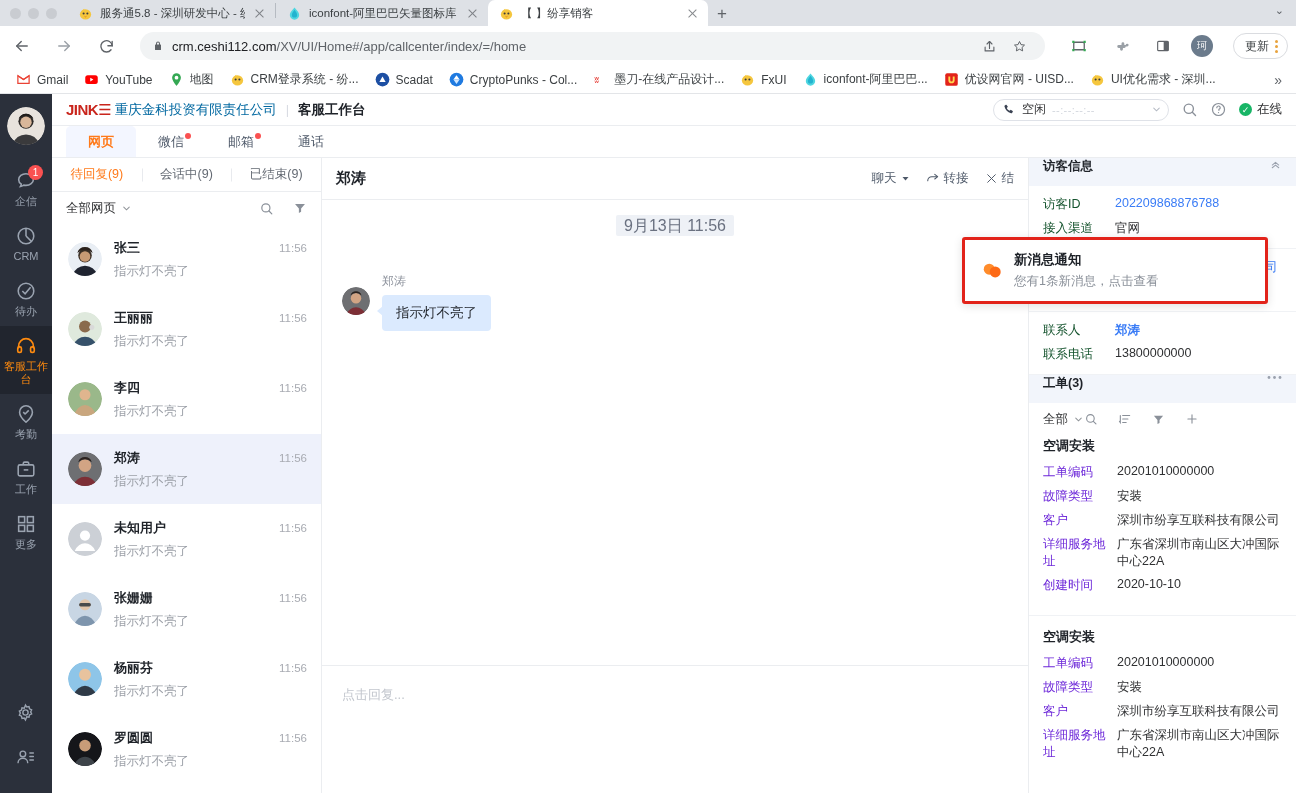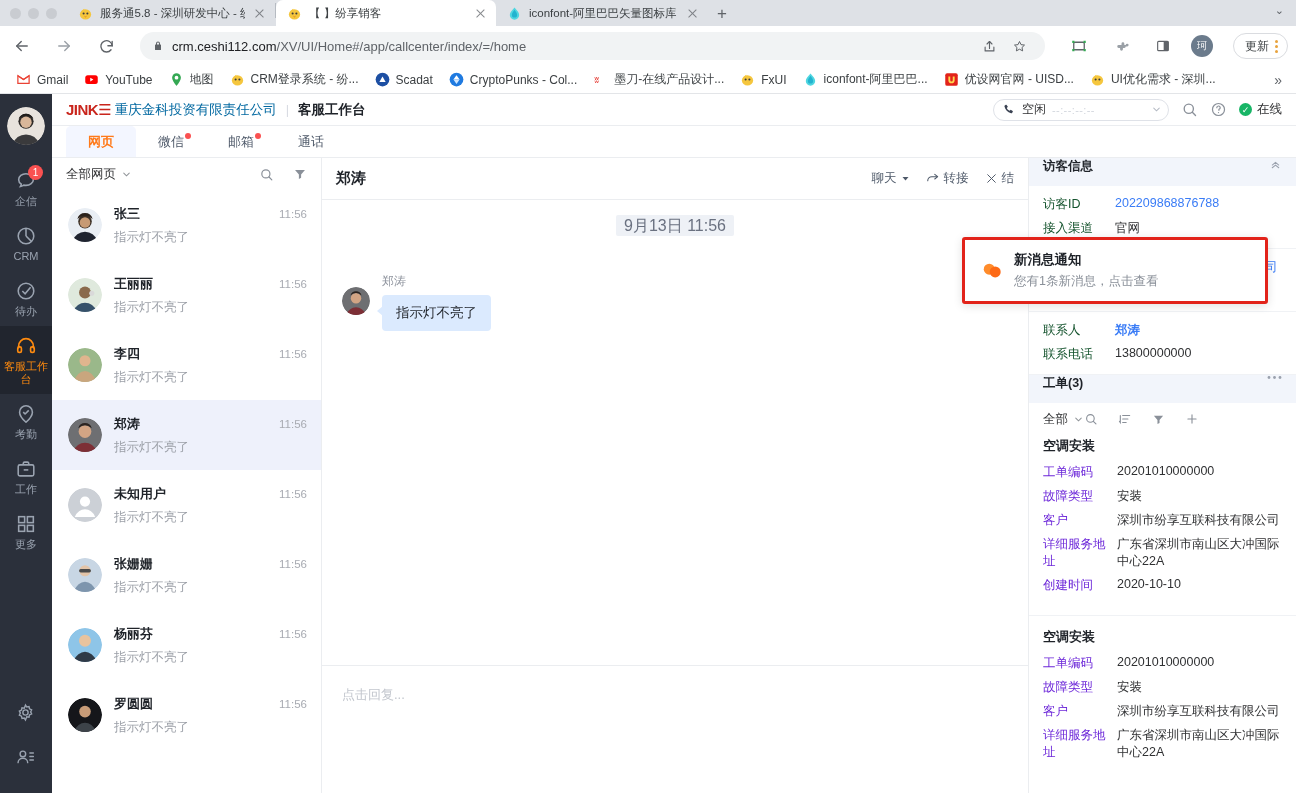--- a/index.html
+++ b/index.html
@@ -293,42 +293,42 @@
             <circle cx="6" cy="8" r="1.1" fill="#3b3b3b"></circle>
             <circle cx="10" cy="8" r="1.1" fill="#3b3b3b"></circle>
             <path d="M7 11 q1 1.2 2 0" stroke="#e07b1c" stroke-width="1" fill="none"></path>
           </svg>
       </span>
       <span class="ttl">服务通5.8 - 深圳研发中心 - 纷享</span>
       <span class="xbtn"></span>
     </div>
     <div class="tab-sep"></div>
 
+    <div class="tab inactive" style="width:212px">
+      <span class="fav">
+        <svg viewBox="0 0 16 16" width="15" height="15">
+            <path d="M8 1.5 C5 5 3 7 3 9.6 A5 5 0 0 0 13 9.6 C13 7 11 5 8 1.5Z" fill="#4fd6e0"></path>
+            <path d="M8 4 C6.4 6.4 5.2 7.7 5.2 9.5 A2.8 2.8 0 0 0 10.8 9.5 C10.8 7.7 9.6 6.4 8 4Z" fill="#23b3cf"></path>
+          </svg>
+      </span>
+      <span class="ttl">iconfont-阿里巴巴矢量图标库</span>
+      <span class="xbtn"></span>
+    </div>
+
     <div class="tab active" style="width:220px">
       <span class="fav">
         <svg viewBox="0 0 16 16" width="15" height="15">
             <ellipse cx="8" cy="9" rx="6" ry="5.5" fill="#f5c63d"></ellipse>
             <path d="M4 5 L6.5 3 L7.5 5.6 Z" fill="#f5c63d"></path>
             <circle cx="6" cy="8" r="1.1" fill="#3b3b3b"></circle>
             <circle cx="10" cy="8" r="1.1" fill="#3b3b3b"></circle>
             <path d="M7 11 q1 1.2 2 0" stroke="#e07b1c" stroke-width="1" fill="none"></path>
           </svg>
       </span>
       <span class="ttl">【        】纷享销客</span>
-      <span class="xbtn"></span>
-    </div>
-
-    <div class="tab inactive" style="width:212px">
-      <span class="fav">
-        <svg viewBox="0 0 16 16" width="15" height="15">
-            <path d="M8 1.5 C5 5 3 7 3 9.6 A5 5 0 0 0 13 9.6 C13 7 11 5 8 1.5Z" fill="#4fd6e0"></path>
-            <path d="M8 4 C6.4 6.4 5.2 7.7 5.2 9.5 A2.8 2.8 0 0 0 10.8 9.5 C10.8 7.7 9.6 6.4 8 4Z" fill="#23b3cf"></path>
-          </svg>
-      </span>
-      <span class="ttl">iconfont-阿里巴巴矢量图标库</span>
       <span class="xbtn"></span>
     </div>
 
     <div class="newtab">+</div>
 
     <div class="tabstrip-right">
       <span class="chev-down-win">⌄</span>
     </div>
   </div>
 
@@ -680,20 +680,25 @@
           <span class="dot-red"></span>
         </div>
         <div class="chan-tab">
           <span>通话</span>
         </div>
       </div>
 
       <div class="body-row">
 
         <div class="conv-col">
+          <div class="conv-status">
+            <div class="cs-item active">待回复(9)</div>
+            <div class="cs-item">会话中(9)</div>
+            <div class="cs-item">已结束(9)</div>
+          </div>
 
           <div class="conv-filter">
             <span>全部网页</span>
             <span>
               <svg width="11" height="11" viewBox="0 0 24 24" fill="none" stroke="#909499" stroke-width="2.2" stroke-linecap="round">
                   <path d="M6 9l6 6 6-6"></path>
                 </svg>
             </span>
             <span class="cf-ico">
               <svg width="15" height="15" viewBox="0 0 24 24" fill="none" stroke="#8a9099" stroke-width="1.9" stroke-linecap="round">

